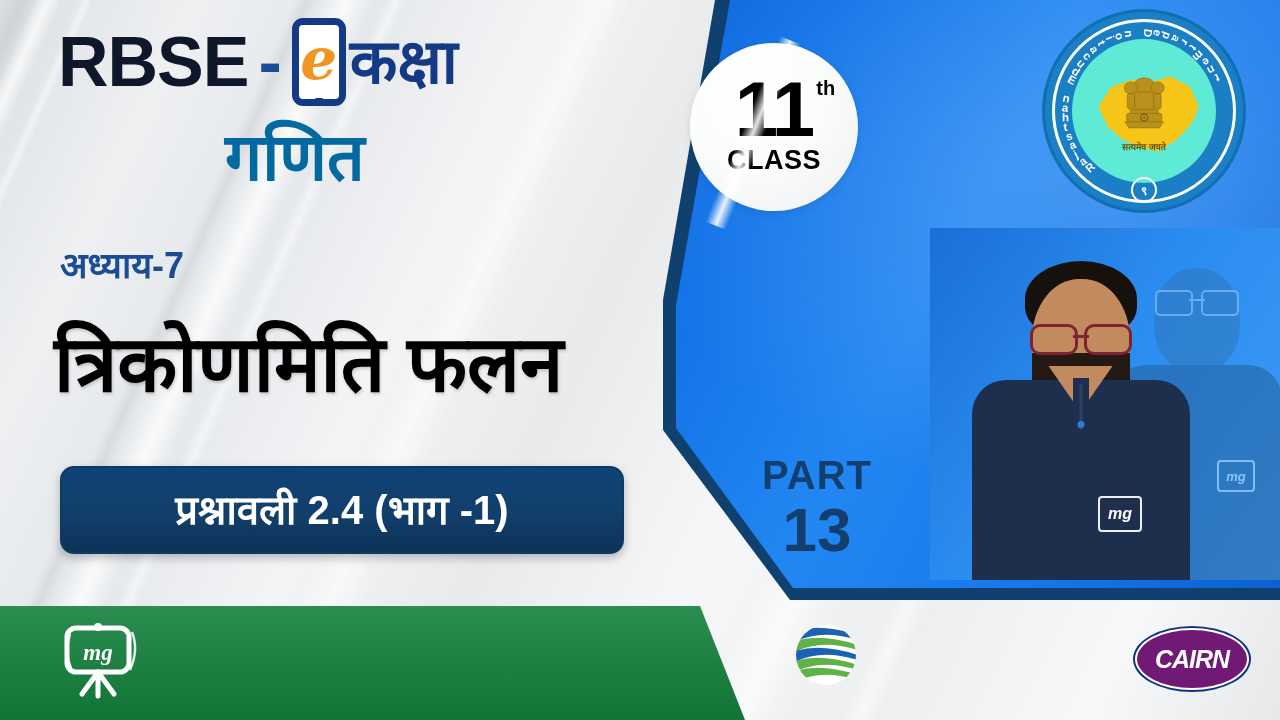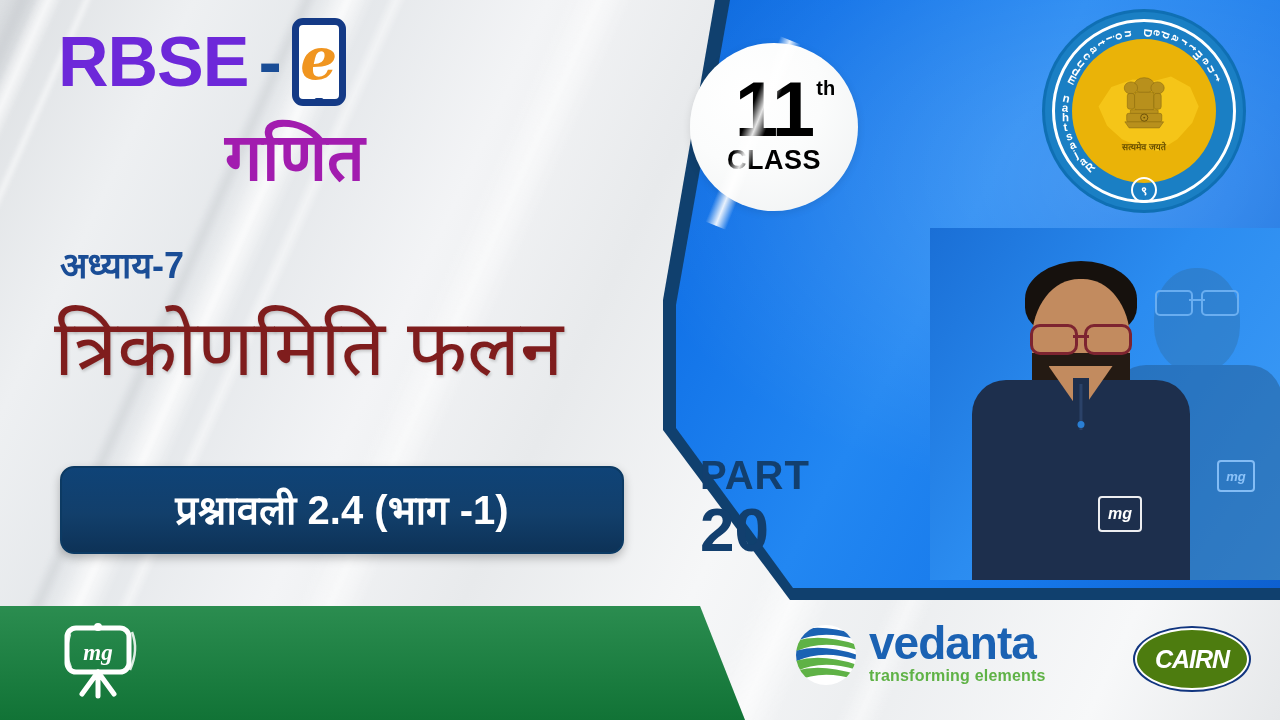--- a/index.html
+++ b/index.html
@@ -47,55 +47,55 @@
     transform:rotate(22deg);}
   .cc-inner{position:absolute;inset:0;display:flex;flex-direction:column;align-items:center;justify-content:center;}
   .cc-num{font-size:78px;font-weight:bold;color:#000;line-height:.82;letter-spacing:-2px;position:relative;}
   .cc-th{position:absolute;right:-22px;top:2px;font-size:20px;font-weight:bold;letter-spacing:0;}
   .cc-class{font-size:27px;font-weight:bold;color:#000;letter-spacing:.5px;margin-top:4px;}
 
   
   .emblem{position:absolute;left:1045px;top:12px;width:198px;height:198px;border-radius:50%;
     background:#1a7fc4;box-shadow:0 0 0 3px #0f6fb3;}
   .emblem-ring{position:absolute;inset:7px;border-radius:50%;border:3px solid #ffffff;}
-  .emblem-core{position:absolute;inset:27px;border-radius:50%;background:#eab308;overflow:hidden;}
+  .emblem-core{position:absolute;inset:27px;border-radius:50%;background:#5eead4;overflow:hidden;}
   .raj-map{position:absolute;left:14%;top:26%;width:74%;height:52%;background:#f5c518;
     clip-path:polygon(6% 40%,18% 14%,38% 4%,58% 6%,74% 0%,92% 14%,100% 40%,94% 62%,80% 84%,62% 100%,44% 94%,28% 84%,14% 66%);}
   .emblem-curve-text{position:absolute;inset:0;}
   .emblem-curve-text span{position:absolute;left:50%;top:50%;font-size:11.5px;font-weight:bold;color:#ffffff;
     transform-origin:0 0;white-space:pre;}
   .satya{position:absolute;left:0;right:0;bottom:21%;text-align:center;font-size:9px;color:#6b5200;font-weight:bold;}
   .emblem-bottom-mark{position:absolute;left:50%;bottom:7px;transform:translateX(-50%);
     width:22px;height:22px;border-radius:50%;border:2px solid #fff;display:flex;align-items:center;justify-content:center;
     color:#fff;font-size:12px;font-weight:bold;}
 
   
   .rbse-row{position:absolute;left:58px;top:18px;display:flex;align-items:center;gap:6px;}
-  .rbse-txt{font-size:70px;font-weight:bold;color:#6d28d9;letter-spacing:-1px;line-height:1;}
+  .rbse-txt{font-size:70px;font-weight:bold;color:#0f172a;letter-spacing:-1px;line-height:1;}
   .dash{font-size:70px;font-weight:bold;color:#1a4d96;line-height:1;margin:0 4px;}
   .phone{width:54px;height:88px;border:7px solid #143a86;border-radius:11px;background:#fff;
     position:relative;display:flex;align-items:center;justify-content:center;box-sizing:border-box;}
   .phone:before{content:"";position:absolute;top:-4px;left:50%;transform:translateX(-50%);width:20px;height:3px;background:#143a86;border-radius:2px;}
   .phone:after{content:"";position:absolute;bottom:-4px;left:50%;transform:translateX(-50%);width:9px;height:5px;background:#143a86;border-radius:2px;}
   .e-glyph{font-family:"DejaVu Serif",serif;font-style:italic;font-size:58px;color:#f09520;font-weight:bold;line-height:1;margin-top:-6px;}
   .kaksha{font-size:62px;font-weight:bold;color:#143a86;line-height:1;margin-left:-2px;}
 
-  .ganit{position:absolute;left:225px;top:124px;font-size:66px;font-weight:bold;color:#a21caf;line-height:1;}
+  .ganit{position:absolute;left:225px;top:124px;font-size:66px;font-weight:bold;color:#0369a1;line-height:1;}
 
   .adhyay{position:absolute;left:60px;top:248px;font-size:36px;font-weight:bold;color:#1a4d96;line-height:1;}
-  .chapter-title{position:absolute;left:54px;top:308px;font-size:78px;font-weight:normal;color:#7f1d1d;line-height:1.05;white-space:nowrap;
+  .chapter-title{position:absolute;left:54px;top:324px;font-size:78px;font-weight:bold;color:#000000;line-height:1.05;white-space:nowrap;
     text-shadow:1px 2px 3px rgba(0,0,0,.18);}
 
   .q-btn{position:absolute;left:60px;top:466px;width:560px;height:84px;border-radius:14px;
     background:linear-gradient(180deg,#0f4377 0%,#123f6b 55%,#0d3257 100%);
     border:2px solid #0c3a63;display:flex;align-items:center;justify-content:center;
     box-shadow:0 4px 10px rgba(0,0,0,.25);}
   .q-btn-txt{font-size:40px;font-weight:bold;color:#ffffff;line-height:1;}
 
-  .part-wrap{position:absolute;left:700px;top:455px;text-align:left;width:170px;}
+  .part-wrap{position:absolute;left:732px;top:455px;text-align:center;width:170px;}
   .part-label{font-size:40px;font-weight:bold;color:#123f6e;line-height:1;letter-spacing:1px;}
   .part-num{font-size:62px;font-weight:bold;color:#123f6e;line-height:1;margin-top:4px;}
 
   
   .photo-clip{position:absolute;left:930px;top:228px;width:350px;height:352px;overflow:hidden;}
   .p-bg{position:absolute;inset:0;background:linear-gradient(125deg,#1a6fd6 0%,#2b8cf0 45%,#3f9df7 100%);}
   .person{position:absolute;bottom:0;}
   
   .p2{right:-4px;bottom:0;width:175px;opacity:.42;}
   
@@ -115,21 +115,21 @@
   .concepts{position:absolute;left:166px;top:632px;font-size:46px;font-weight:bold;color:#ffffff;
     line-height:1;letter-spacing:.5px;text-shadow:1px 2px 2px rgba(0,0,0,.25);white-space:nowrap;}
 
   
   .vedanta{position:absolute;left:795px;top:622px;display:flex;align-items:center;gap:12px;}
   .v-globe{width:62px;height:62px;border-radius:50%;position:absolute;left:0;top:2px;overflow:hidden;}
   .v-text-wrap{position:relative;margin-left:74px;}
   .v-name{font-size:46px;font-weight:bold;color:#1b62b3;line-height:.95;letter-spacing:-1px;}
   .v-tag{font-size:16px;font-weight:bold;color:#5fb246;line-height:1;margin-top:2px;letter-spacing:.2px;}
   .cairn{position:absolute;left:1135px;top:628px;width:110px;height:58px;border-radius:50%;
-    background:#4d7c0f;border:2px solid #ffffff;box-shadow:0 0 0 2px #11357f;
+    background:#701a75;border:2px solid #ffffff;box-shadow:0 0 0 2px #11357f;
     display:flex;align-items:center;justify-content:center;}
   .cairn-txt{color:#fff;font-size:25px;font-weight:bold;letter-spacing:-1px;font-style:italic;}
 </style>
 </head>
 <body>
 
 <div id="stage">
 
   <div class="bg-base"></div>
   <div class="dark-streak d1"></div>
@@ -264,34 +264,35 @@
       <span>९</span>
     </div>
   </div>
 
   <div class="rbse-row">
     <div class="rbse-txt">RBSE</div>
     <div class="dash">-</div>
     <div class="phone">
       <div class="e-glyph">e</div>
     </div>
+    <div class="kaksha">कक्षा</div>
   </div>
 
   <div class="ganit">गणित</div>
 
   <div class="adhyay">अध्याय-7</div>
   <div class="chapter-title">त्रिकोणमिति फलन</div>
 
   <div class="q-btn">
     <div class="q-btn-txt">प्रश्नावली 2.4 (भाग -1)</div>
   </div>
 
   <div class="part-wrap">
     <div class="part-label">PART</div>
-    <div class="part-num">20</div>
+    <div class="part-num">13</div>
   </div>
 
   <div class="green-band"></div>
   <div class="green-band-shine"></div>
 
   <svg class="mg-easel" viewBox="0 0 86 80">
     <rect x="9" y="6" width="62" height="44" rx="9" fill="none" stroke="#ffffff" stroke-width="5"></rect>
     <path d="M40 50 l-16 22 M40 50 l16 22 M40 50 v24" stroke="#ffffff" stroke-width="5" fill="none" stroke-linecap="round"></path>
     <circle cx="40" cy="5" r="4" fill="#ffffff"></circle>
     <path d="M74 10 q7 18 -2 38" stroke="#ffffff" stroke-width="2.5" fill="none" opacity=".85"></path>
@@ -309,23 +310,19 @@
         </defs>
       <g clip-path="url(#gclip)">
         <rect width="62" height="62" fill="#ffffff"></rect>
         <path d="M-6 9 q31 -12 74 4 l0 5 q-43 -16 -74 3 z" fill="#1b62b3"></path>
         <path d="M-6 19 q31 -12 74 4 l0 5 q-43 -16 -74 3 z" fill="#5fb246"></path>
         <path d="M-6 29 q31 -12 74 4 l0 5 q-43 -16 -74 3 z" fill="#1b62b3"></path>
         <path d="M-6 39 q31 -12 74 4 l0 5 q-43 -16 -74 3 z" fill="#5fb246"></path>
         <path d="M-6 49 q31 -12 74 4 l0 5 q-43 -16 -74 3 z" fill="#5fb246"></path>
       </g>
     </svg>
-    <div class="v-text-wrap">
-      <div class="v-name">vedanta</div>
-      <div class="v-tag">transforming elements</div>
-    </div>
   </div>
 
   <div class="cairn">
     <div class="cairn-txt">CAIRN</div>
   </div>
 
 </div>
 
 </body></html>

